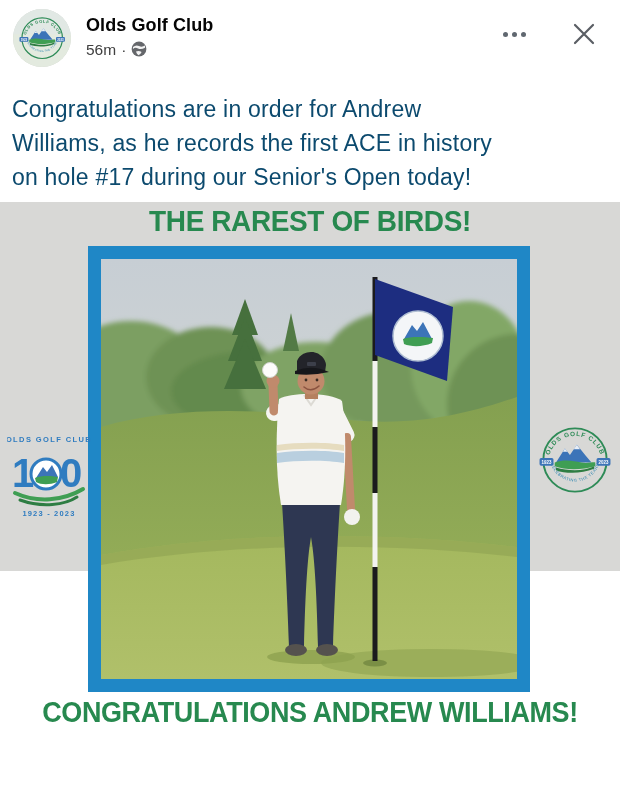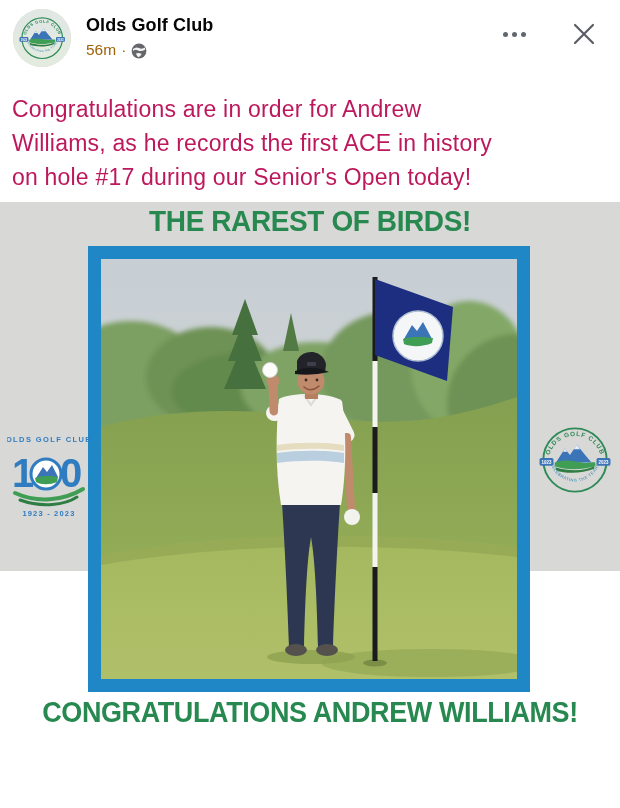--- a/index.html
+++ b/index.html
@@ -5,32 +5,32 @@
   * { margin:0; padding:0; box-sizing:border-box; }
   html,body { width:620px; height:808px; background:#ffffff; overflow:hidden;
     font-family:"Liberation Sans", sans-serif; }
 
   
   .header { position:relative; height:88px; background:#fff; }
   .avatar { position:absolute; left:13px; top:9px; width:58px; height:58px;
     border-radius:50%; overflow:hidden; background:#e7ece3; box-shadow:0 0 0 1px rgba(0,0,0,.08) inset; }
   .page-name { position:absolute; left:86px; top:15px; font-size:18px; font-weight:700;
     color:#050505; letter-spacing:.1px; }
-  .meta-row { position:absolute; left:86px; top:41px; display:flex; align-items:flex-end;
-    gap:5px; color:#a16207; font-size:15.5px; }
+  .meta-row { position:absolute; left:86px; top:41px; display:flex; align-items:flex-start;
+    gap:5px; color:#404040; font-size:15.5px; }
   .globe { width:16px; height:16px; display:inline-block; }
   .dots-btn { position:absolute; left:492px; top:18px; width:44px; height:32px;
     display:flex; align-items:center; justify-content:center; gap:4px; cursor:pointer; }
   .dots-btn i { width:5px; height:5px; border-radius:50%; background:#606770; display:block; }
   .close-btn { position:absolute; left:564px; top:14px; width:40px; height:40px;
     display:flex; align-items:center; justify-content:center; cursor:pointer; }
 
   
   .post-text { padding:4px 12px 0 12px; }
-  .post-text p { font-size:23px; line-height:34px; color:#be185d; white-space:pre-line;
+  .post-text p { font-size:23px; line-height:34px; color:#0c4a6e; white-space:pre-line;
     letter-spacing:.2px; }
   .post-text p + p { margin-top:10px; }
 
   
   .graphic { position:relative; width:620px; height:369px; margin-top:8px;
     background:#d8d8d6;padding-left:20px; }
   .graphic-title { position:absolute; top:3px; left:0; width:100%; text-align:center;
     font-size:28px; font-weight:700; letter-spacing:-.4px; color:#27894f;
     transform:scaleY(1.06); }
   .photo-frame { position:absolute; left:88px; top:44px; width:442px; height:446px;

